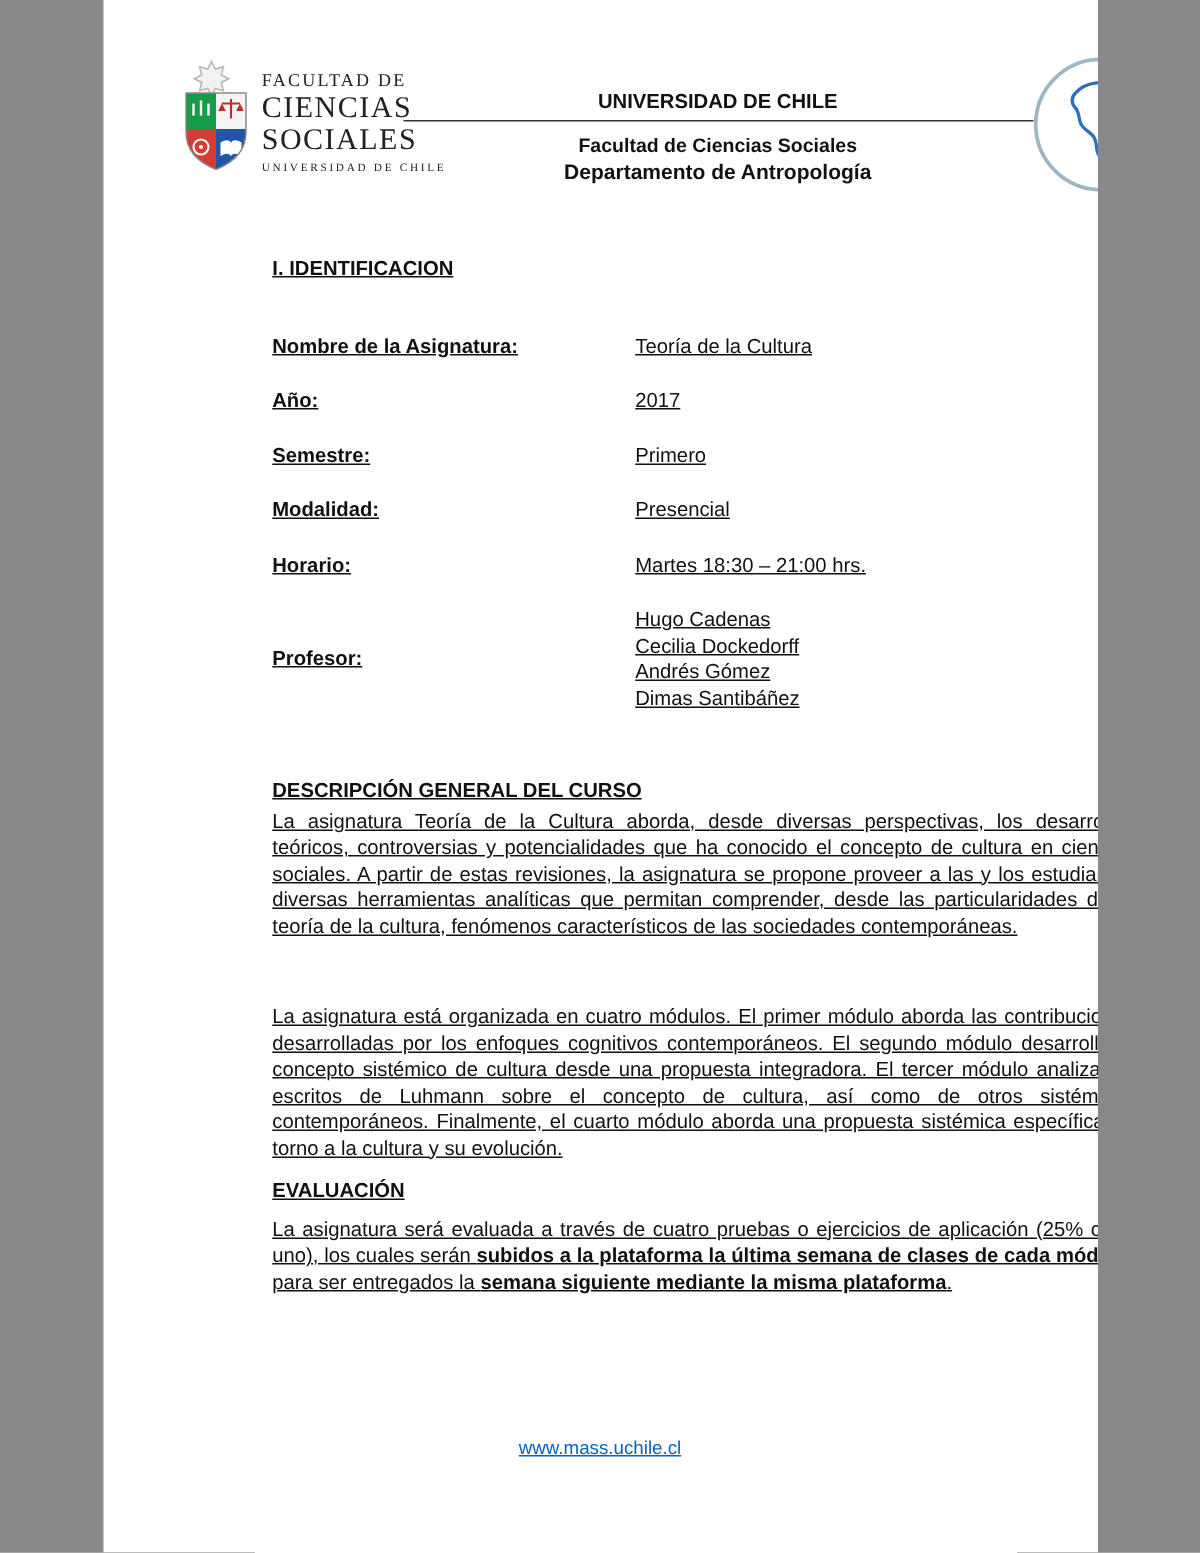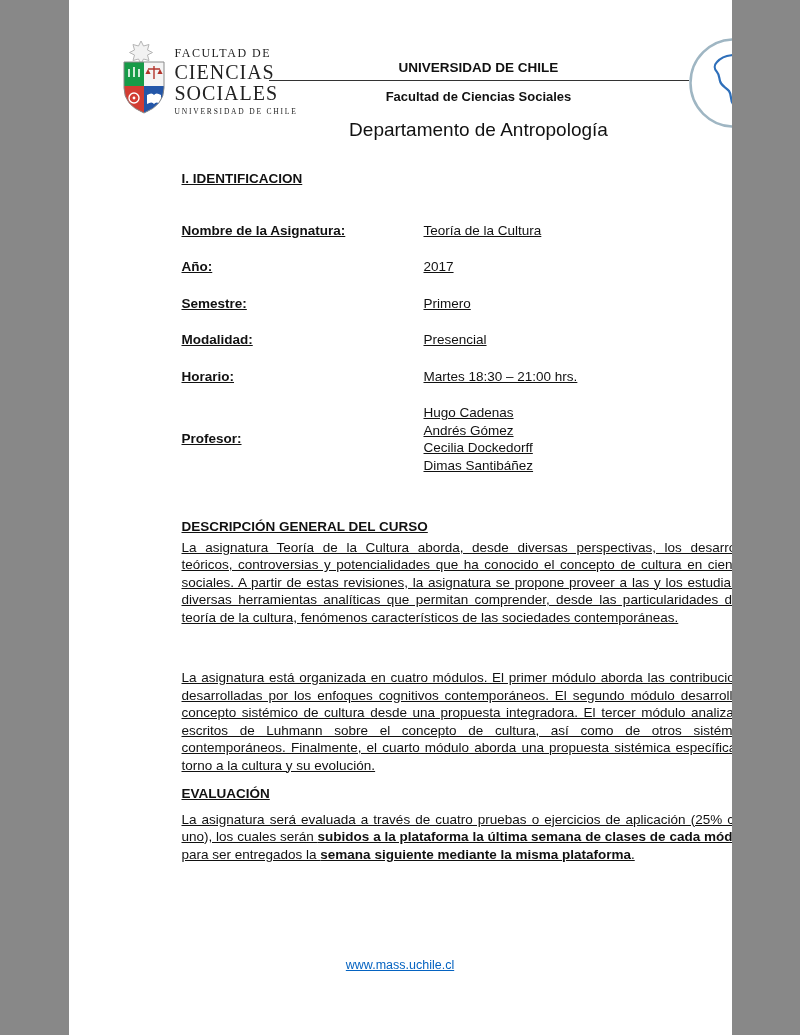--- a/index.html
+++ b/index.html
@@ -12,21 +12,21 @@
   
   .hdr-left { position:absolute; left:52px; top:40px; display:flex; align-items:flex-start; gap:8px; }
   .facso-text { font-family:"Liberation Serif", serif; color:#222; padding-top:6px; }
   .facso-line1 { font-size:12px; letter-spacing:1.5px; margin-bottom:1px; }
   .facso-line2, .facso-line3 { font-size:20px; letter-spacing:1px; line-height:21px; }
   .facso-line4 { font-size:7.5px; letter-spacing:1.8px; margin-top:3px; }
 
   .hdr-center { position:absolute; left:200px; width:420px; top:60px; text-align:center; }
   .hdr-univ { font-size:13.5px; font-weight:bold; padding-bottom:5px; border-bottom:1.5px solid #333; }
   .hdr-fac { font-size:13px; font-weight:bold; margin-top:8px; }
-  .hdr-dep { font-size:19px; font-weight:normal; margin-top:15px; }
+  .hdr-dep { font-size:14px; font-weight:bold; margin-top:2px; }
 
   .magister-logo { position:absolute; left:618px; top:36px; width:140px; height:104px; }
   .mg-circle { position:absolute; left:0; top:0; }
   .mg-textblock { position:absolute; left:13px; top:40px; width:125px; }
   .mg-title { display:block; font-weight:bold; font-size:13px; letter-spacing:1px; color:#6a8292; line-height:20px; }
   .mg-title::first-letter { font-size:27px; color:#5d7econ; }
   .mg-title::first-letter { font-size:27px; color:#5d7e91; }
   .mg-bar { width:66px; height:6px; margin:-3px 0 2px 17px;
             background:linear-gradient(90deg,#f7a21b 0%,#e84b2a 45%,#21a79c 100%); }
   .mg-sub { font-size:6.5px; font-style:italic; color:#21a79c; margin-left:6px; }
@@ -130,22 +130,22 @@
       <div class="field-value">Presencial</div>
     </div>
     <div class="field-row">
       <div class="field-label">Horario:</div>
       <div class="field-value">Martes 18:30 – 21:00 hrs.</div>
     </div>
     <div class="field-row row-profesor">
       <div class="field-label">Profesor:</div>
       <div class="field-value">
         <div>Hugo Cadenas</div>
+        <div>Cecilia Dockedorff</div>
         <div>Andrés Gómez</div>
-        <div>Cecilia Dockedorff</div>
         <div>Dimas Santibáñez</div>
       </div>
     </div>
 
     <h2 class="sec" id="h-desc">DESCRIPCIÓN GENERAL DEL CURSO</h2>
     <p class="body" id="p1">La asignatura Teoría de la Cultura aborda, desde diversas perspectivas, los desarrollos teóricos, controversias y potencialidades que ha conocido el concepto de cultura en ciencias sociales. A partir de estas revisiones, la asignatura se propone proveer a las y los estudiantes diversas herramientas analíticas que permitan comprender, desde las particularidades de la teoría de la cultura, fenómenos característicos de las sociedades contemporáneas.</p>
     <p class="body" id="p2">La asignatura está organizada en cuatro módulos. El primer módulo aborda las contribuciones desarrolladas por los enfoques cognitivos contemporáneos. El segundo módulo desarrolla el concepto sistémico de cultura desde una propuesta integradora. El tercer módulo analiza los escritos de Luhmann sobre el concepto de cultura, así como de otros sistémicos contemporáneos. Finalmente, el cuarto módulo aborda una propuesta sistémica específica en torno a la cultura y su evolución.</p>
 
     <h2 class="sec" id="h-eval">EVALUACIÓN</h2>
     <p class="body" id="p3"><span>La asignatura será evaluada a través de cuatro pruebas o ejercicios de aplicación (25% cada uno), los cuales serán </span><strong>subidos a la plataforma la última semana de clases de cada módulo</strong><span>, para ser entregados la </span><strong>semana siguiente mediante la misma plataforma</strong><span>.</span></p>

